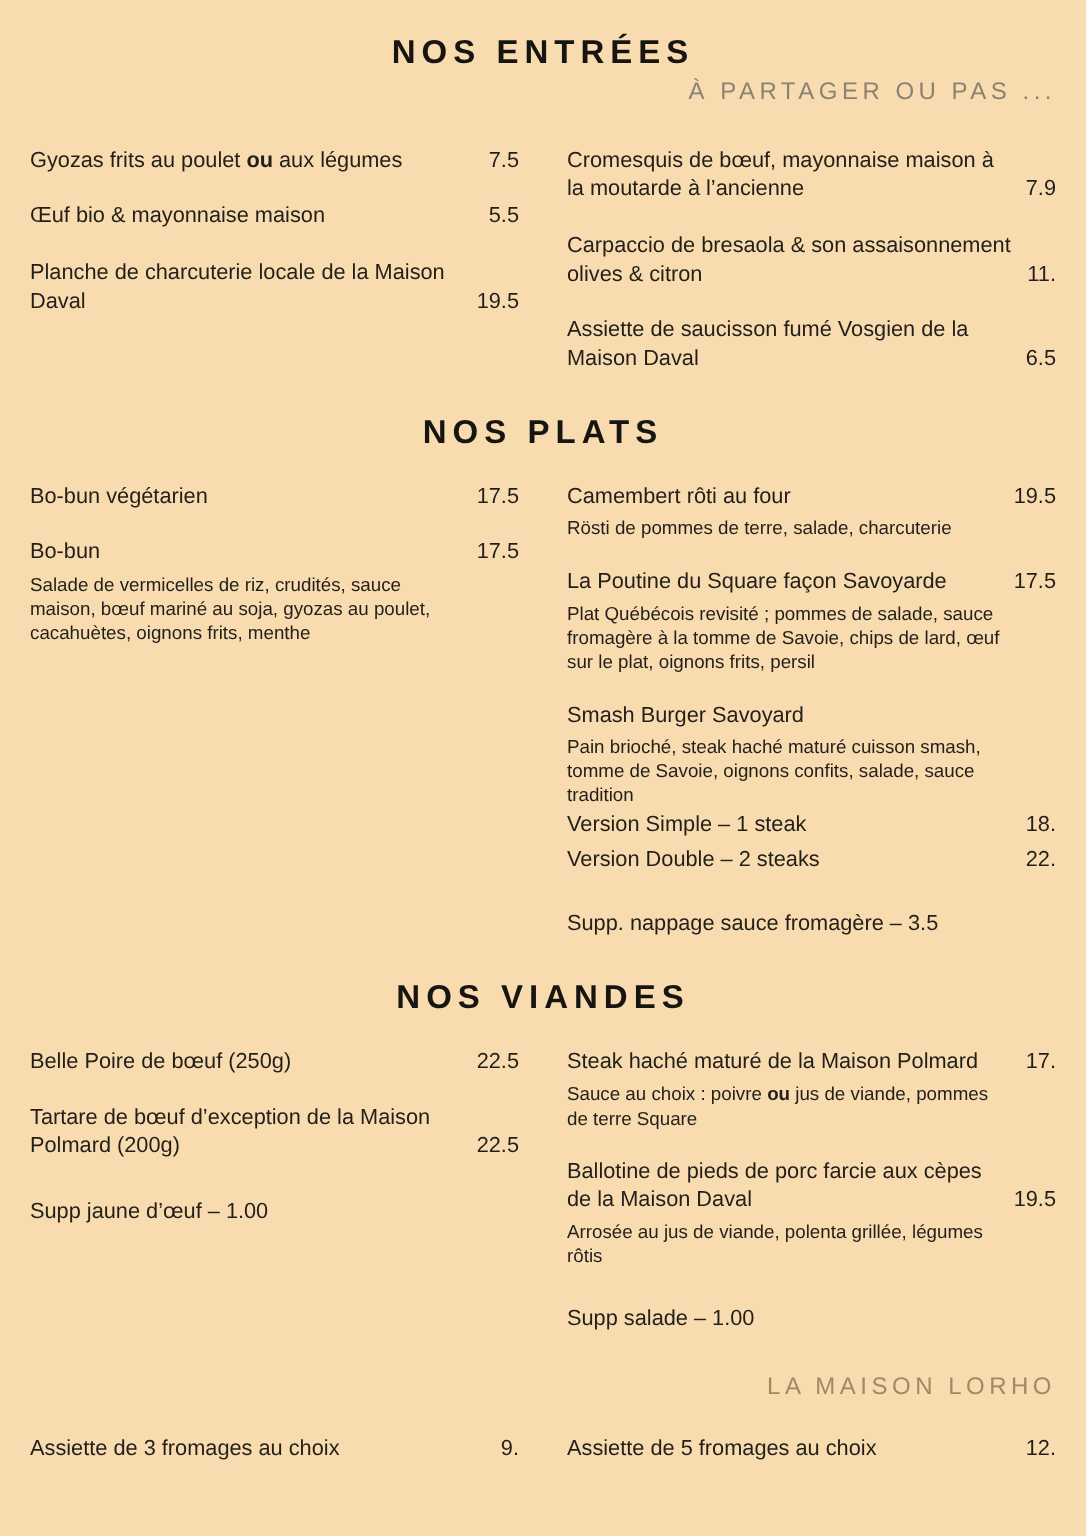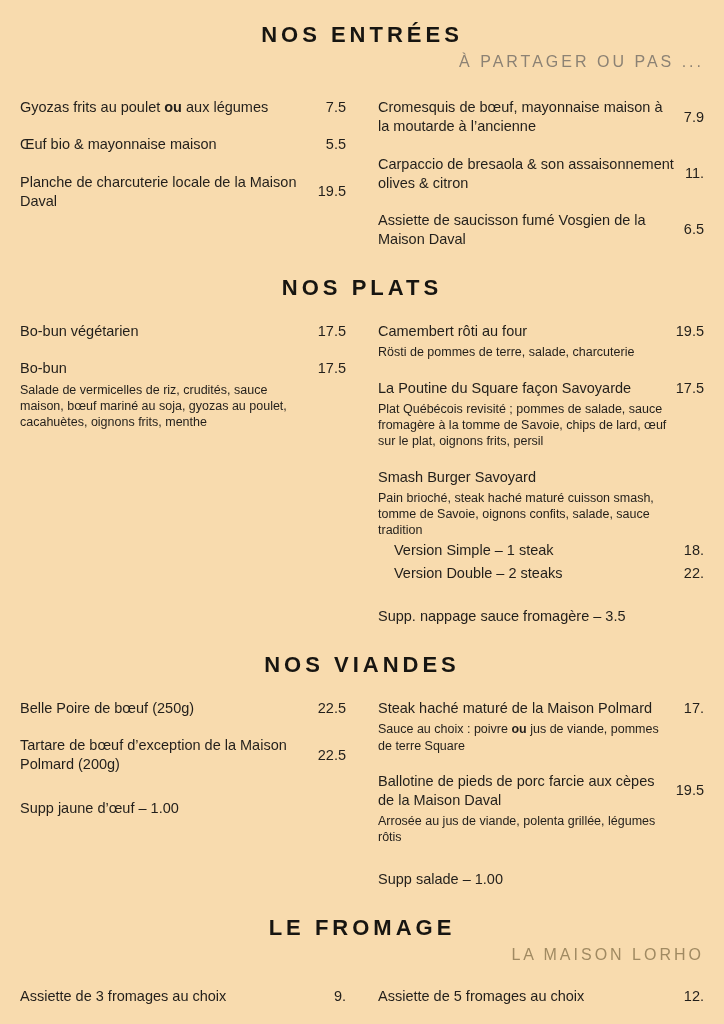--- a/index.html
+++ b/index.html
@@ -29,25 +29,25 @@
   }
   .section-subtitle.entrees{color:var(--subtitle-entrees);}
   .section-subtitle.fromage{color:var(--subtitle-fromage);}
   .section{margin-top:0;}
   .section + .section{margin-top:8px;}
   .cols{
     display:grid;grid-template-columns:1fr 1fr;column-gap:32px;
     margin-top:22px;align-items:start;
   }
   .item{margin-bottom:18px;}
-  .row{display:flex;justify-content:space-between;align-items:center;}
+  .row{display:flex;justify-content:space-between;align-items:flex-end;}
   .name{font-size:14.5px;line-height:1.32;padding-right:10px;}
   .price{font-size:14.5px;line-height:1.32;white-space:nowrap;}
   .desc{font-size:12.5px;line-height:1.3;margin-top:3px;padding-right:34px;}
-  .version{margin-top:3px;margin-left:16px;}
+  .version{margin-top:3px;}
   .version .name{font-size:14.5px;}
   .item.supp{margin-top:24px;}
   b{font-weight:700;}
   .sec-entrees .cols{margin-top:26px;}
   .sec-fromage{margin-top:26px;}
   .sec-fromage .cols{margin-top:22px;}
 </style>
 </head>
 <body>
 
@@ -190,21 +190,20 @@
           <div class="desc">Arrosée au jus de viande, polenta grillée, légumes rôtis</div>
         </div>
         <div class="item supp">
           <div class="name">Supp salade – 1.00</div>
         </div>
       </div>
     </div>
   </div>
 
   <div class="section sec-fromage">
-    <div class="section-title">LE FROMAGE</div>
     <div class="section-subtitle fromage">LA MAISON LORHO</div>
     <div class="cols">
       <div class="col">
         <div class="item">
           <div class="row">
             <div class="name">Assiette de 3 fromages au choix</div>
             <div class="price">9.</div>
           </div>
         </div>
       </div>

